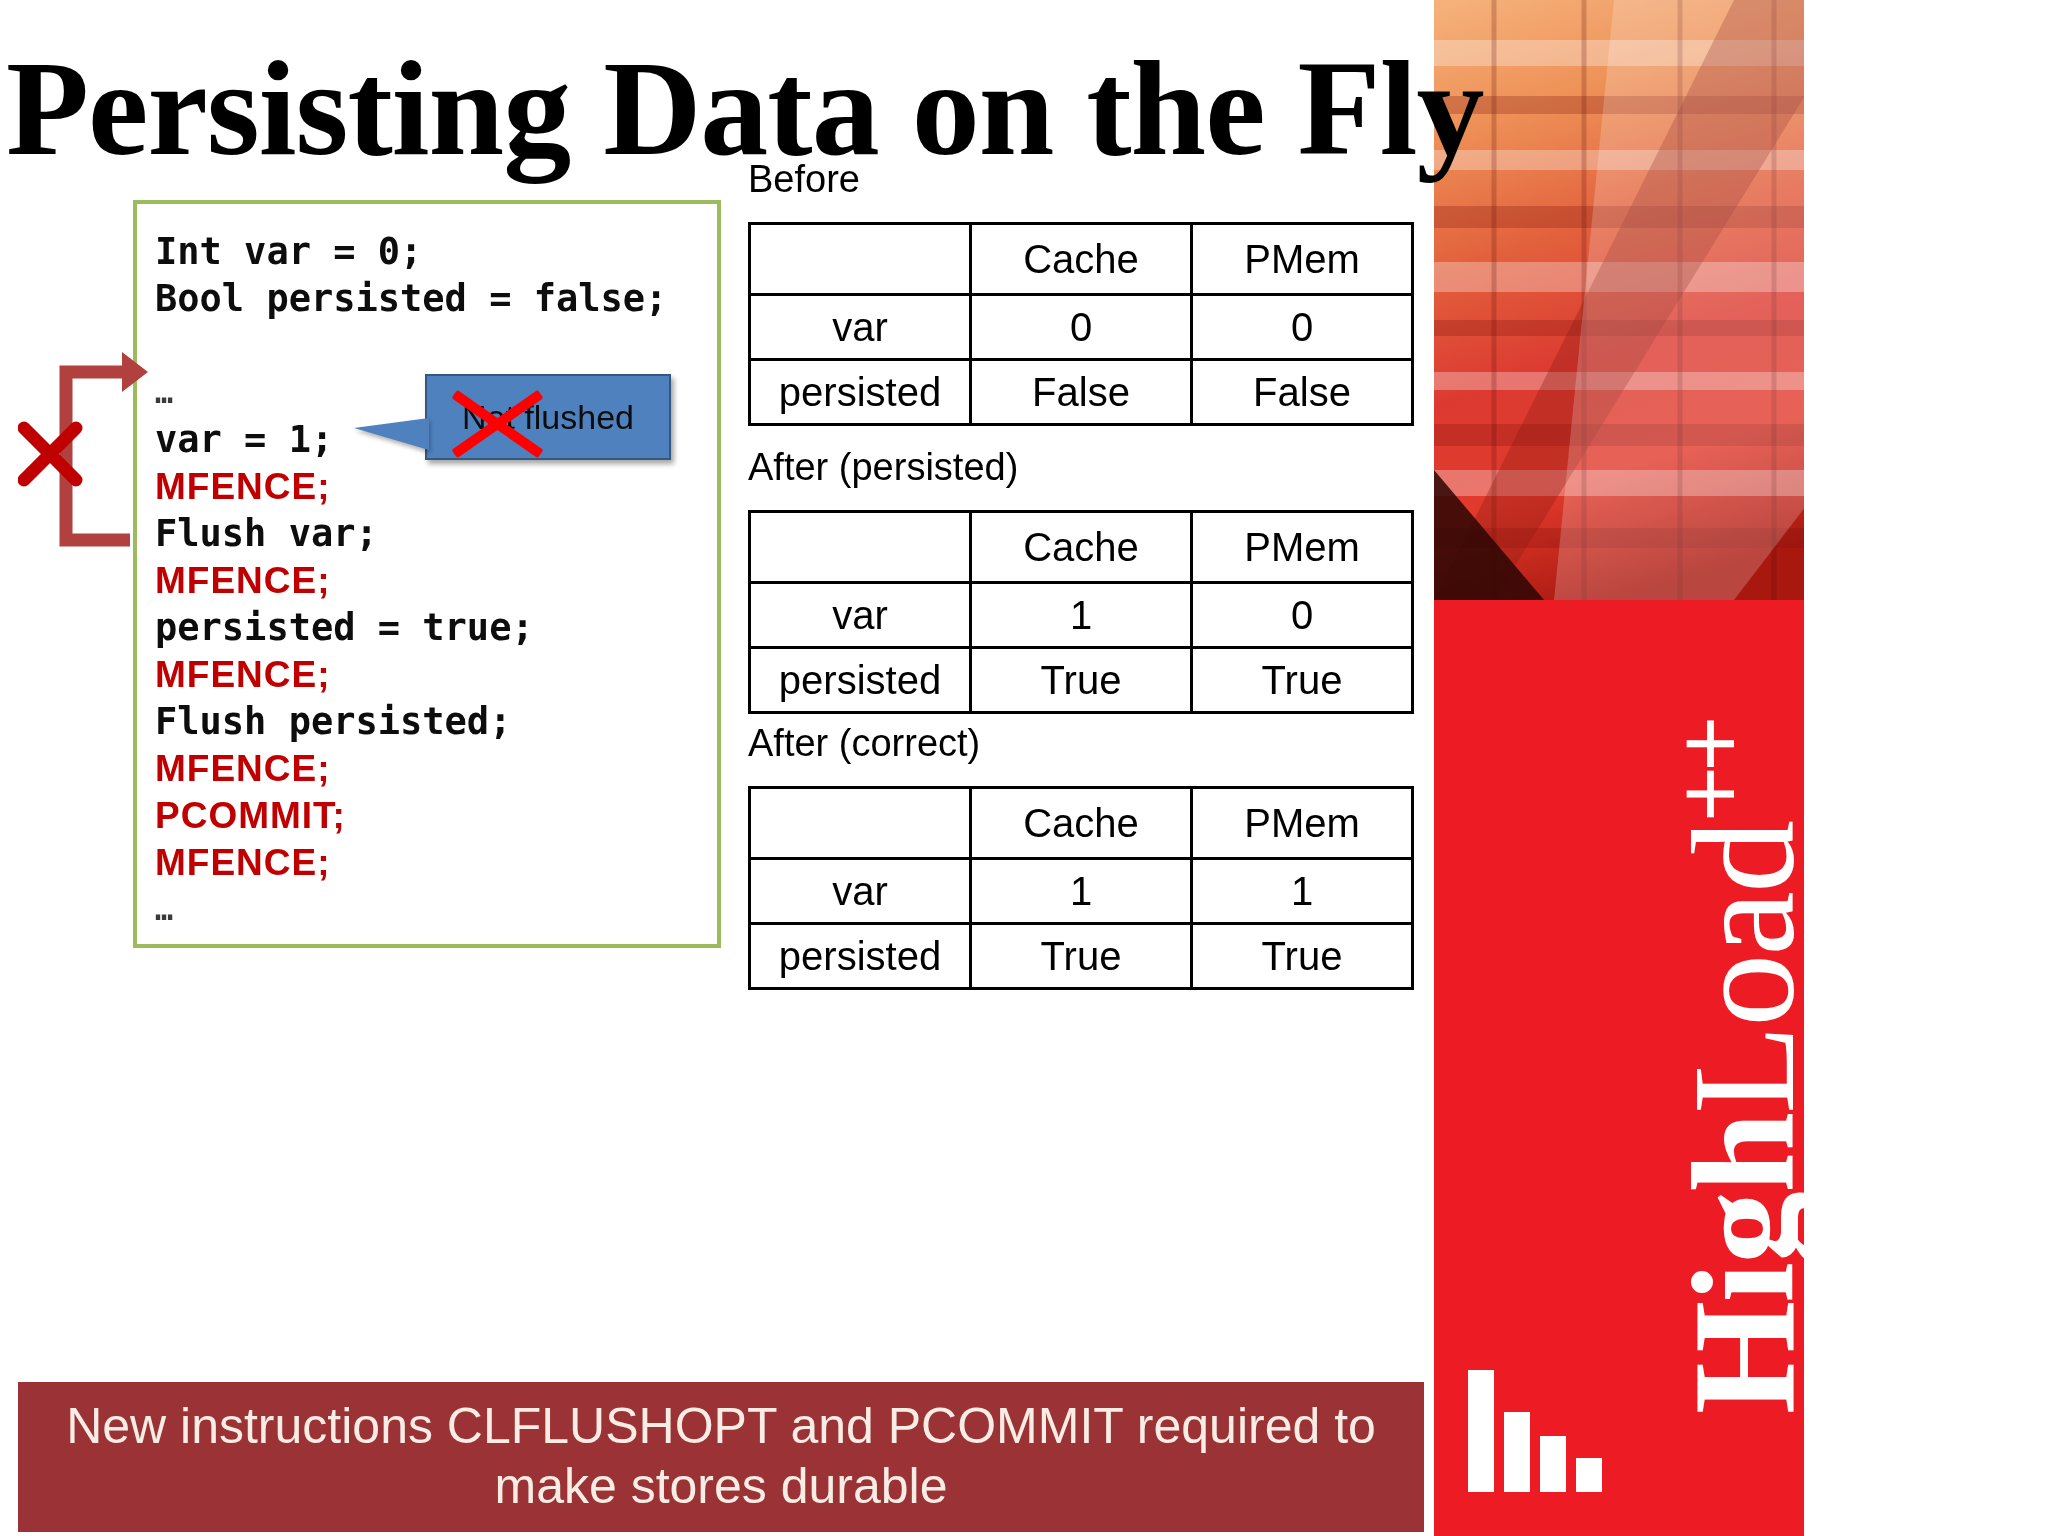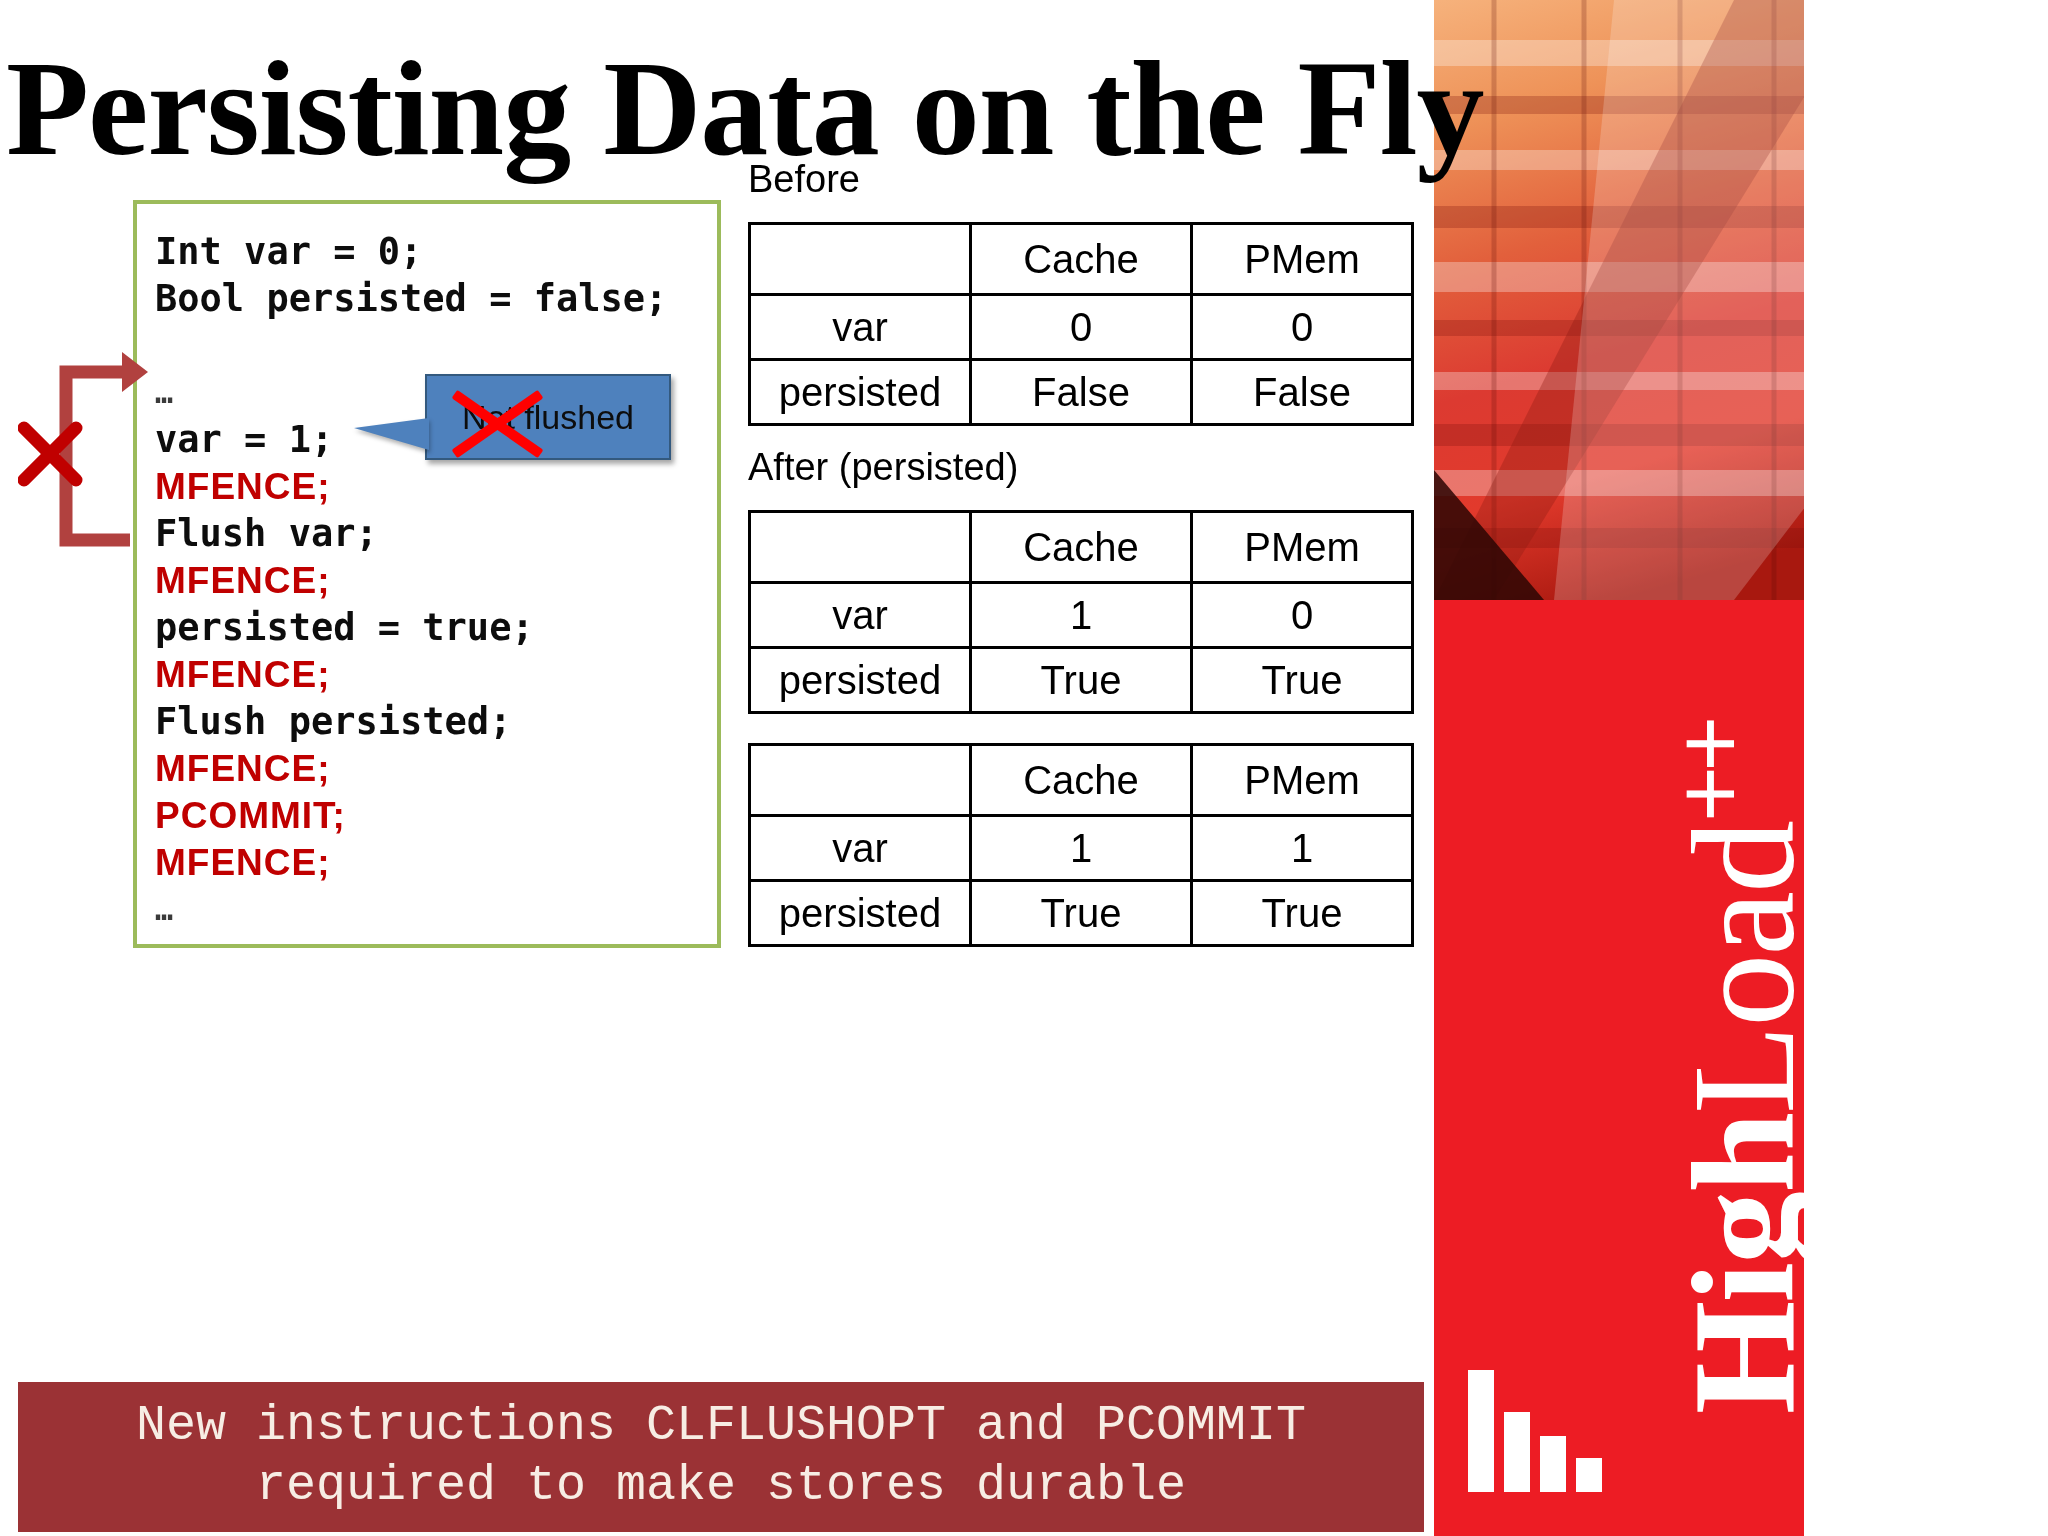--- a/index.html
+++ b/index.html
@@ -116,21 +116,21 @@
   td.red{color:#FF0000;}
 
   
   .banner{
     position:absolute;left:18px;top:1382px;width:1406px;height:150px;
     background:#9B3235;
     z-index:14;
   }
   .banner-text{
     position:absolute;left:30px;top:14px;width:1346px;
-    font-family:Liberation Mono, monospace;
+    font-family:Liberation Sans, sans-serif;
     font-size:50px;line-height:60px;
     color:#F7EDE4;
     text-align:center;
   }
 
   
   .rail{position:absolute;left:1424px;top:0;width:624px;height:1536px;z-index:5;background:#fff;}
   .rail-photo{
     position:absolute;left:10px;top:0;width:614px;height:600px;
     overflow:hidden;
@@ -241,20 +241,21 @@
           <tr>
             <td style="width: 218px;">persisted</td>
             <td style="width: 218px;">True</td>
             <td style="width: 218px;">True</td>
           </tr>
         </tbody>
       </table>
   </div>
 
   <div class="tblwrap" id="table-2" style="left:748px;top:722px;">
+    <div class="tbl-caption">After (correct)</div>
     <table class="grid">
         <tbody>
           <tr>
             <td style="width: 218px; height: 68px;"></td>
             <td style="width: 218px; height: 68px;">Cache</td>
             <td style="width: 218px; height: 68px;">PMem</td>
           </tr>
           <tr>
             <td style="width: 218px;">var</td>
             <td class="blue" style="width: 218px;">1</td>

